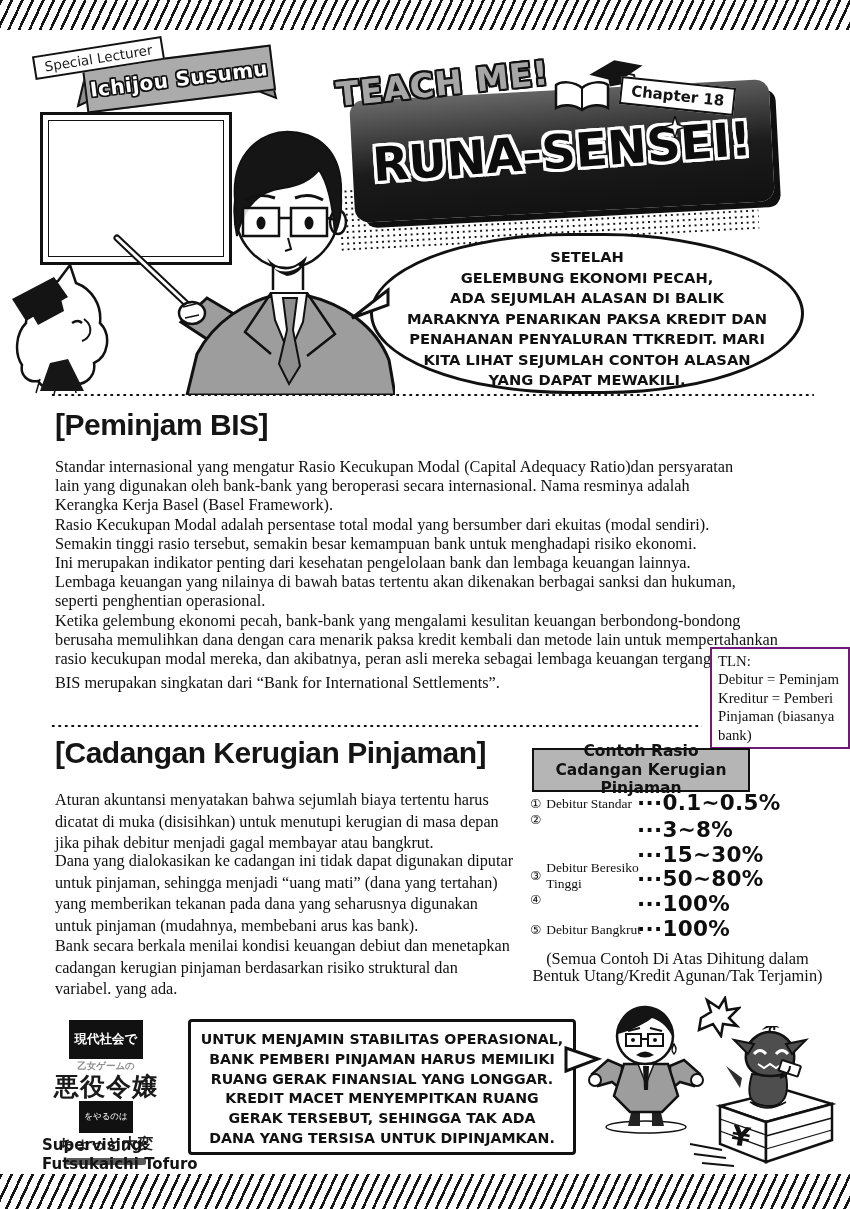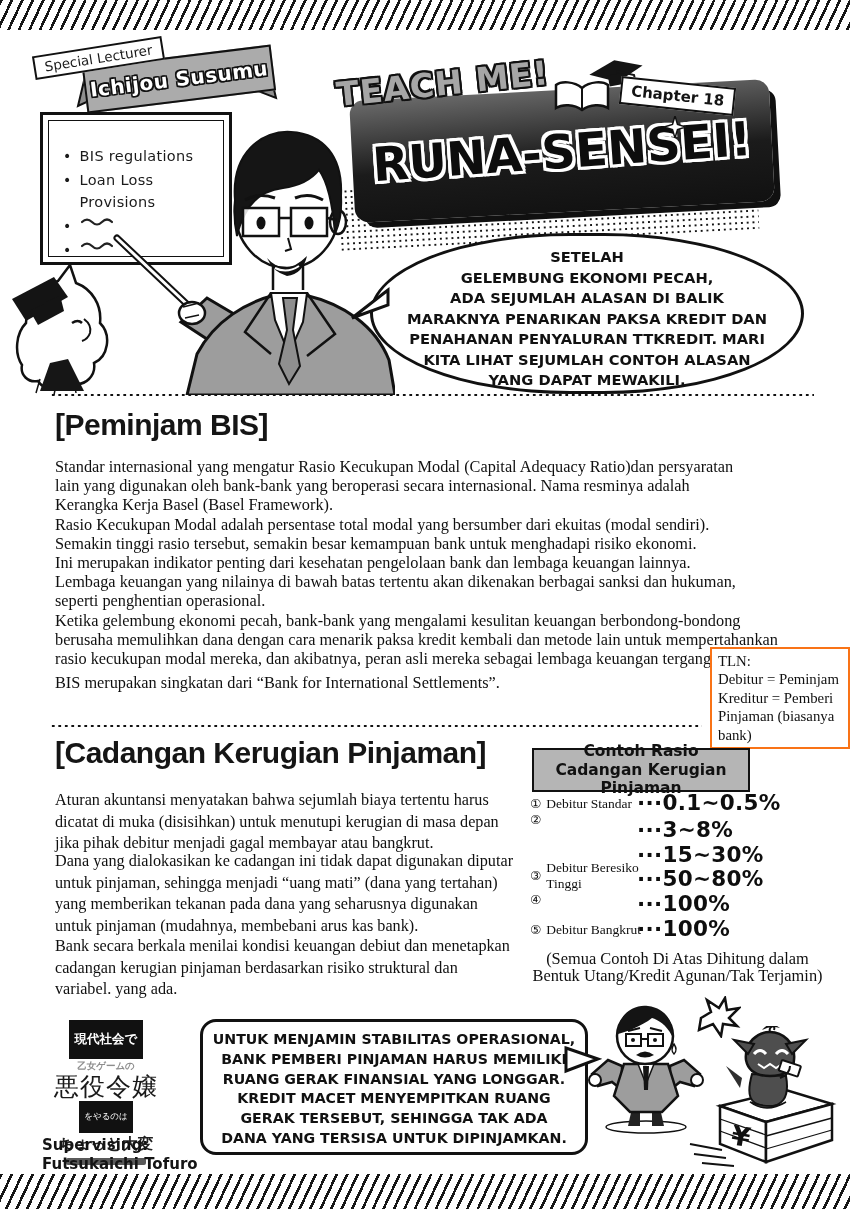--- a/index.html
+++ b/index.html
@@ -32,26 +32,26 @@
   .ribbon{background:#ababab;border:2.5px solid #111;display:flex;align-items:center;justify-content:center;}
   .ribbon-text{font-family:"DejaVu Sans",sans-serif;font-weight:700;font-size:20px;color:#fff;letter-spacing:0.5px;}
   .chapter-box{background:#fff;border:2.5px solid #111;padding:3px 9px;font-family:"DejaVu Sans",sans-serif;font-weight:700;font-size:15px;}
   .tbl-head{background:#b5b5b5;border:2.5px solid #111;display:flex;align-items:center;justify-content:center;
             font-family:"DejaVu Sans",sans-serif;font-weight:700;font-size:15.5px;line-height:18.5px;text-align:center;white-space:pre-line;color:#111;}
   .tbl-label{position:absolute;left:530px;display:flex;gap:5px;font-family:"Liberation Serif",serif;
              font-size:13.5px;line-height:15.5px;color:#101010;align-items:center;width:112px;}
   .tbl-label .num{font-family:"DejaVu Sans",sans-serif;font-size:12.5px;flex:0 0 auto;}
   .tbl-label .ltxt{white-space:pre-line;}
   .tbl-value{position:absolute;left:637px;font-family:"DejaVu Sans",sans-serif;font-weight:700;font-size:21.5px;letter-spacing:0.3px;color:#0e0e0e;}
-  .tln{border:2px solid #f97316;background:#fff;font-family:"Liberation Serif",serif;font-size:14.8px;line-height:18.4px;
+  .tln{border:2px solid #701a75;background:#fff;font-family:"Liberation Serif",serif;font-size:14.8px;line-height:18.4px;
        padding:3px 6px;white-space:pre-line;color:#101010;}
   .logo{width:128px;text-align:center;}
   .logo .l1{display:inline-block;background:#111;color:#fff;font-family:"DejaVu Sans",sans-serif;font-weight:700;font-size:12.5px;padding:11px 6px;}
   .logo .l2{color:#8d8d8d;font-family:"DejaVu Sans",sans-serif;font-weight:700;font-size:9.5px;margin-top:1px;}
-  .logo .l3{font-family:"DejaVu Sans",sans-serif;font-weight:400;font-size:25px;color:#1a1a1a;letter-spacing:1px;line-height:27px;}
+  .logo .l3{font-family:"DejaVu Sans",sans-serif;font-weight:700;font-size:25px;color:#1a1a1a;letter-spacing:1px;line-height:27px;}
   .logo .l4{display:inline-block;background:#111;color:#fff;font-family:"DejaVu Sans",sans-serif;font-size:8.5px;padding:10px 5px;margin-top:1px;}
   .logo .l5{font-family:"DejaVu Sans",sans-serif;font-weight:800;font-size:15.5px;color:#222;margin-top:1px;}
   .logo .bar{width:80px;height:7px;background:#5a5a5a;margin:3px auto 0;border-radius:2px;}
   .sup{font-family:"DejaVu Sans",sans-serif;font-weight:700;font-size:15px;line-height:19px;white-space:pre-line;color:#141414;}
 </style>
 </head>
 <body>
 
 <div class="abs hatch" style="top:0;height:30px;"></div>
 <div class="abs hatch" style="top:1174px;height:35px;"></div>
@@ -62,43 +62,20 @@
 </svg>
 <div class="abs ribbon" style="left:84px;top:56px;width:186px;height:42px;transform:rotate(-7deg);">
   <span class="ribbon-text outline-black">Ichijou Susumu</span>
 </div>
 <div class="abs tag-box" style="left:33px;top:46px;transform:rotate(-9deg);">
   <span>Special Lecturer</span>
 </div>
 
 <div class="abs wb" style="left:40px;top:112px;width:186px;height:147px;">
   <div class="wb-inner"></div>
-  <div class="wb-list">
-    <div class="wb-row">
-      <span class="bullet"></span>
-      <span class="wb-text">BIS regulations</span>
-    </div>
-    <div class="wb-row">
-      <span class="bullet"></span>
-      <span class="wb-text">Loan Loss
-Provisions</span>
-    </div>
-    <div class="wb-row">
-      <span class="bullet"></span>
-      <svg width="36" height="12">
-          <path d="M2 7 Q7 2 12 7 Q17 12 22 7 Q27 2 32 7" stroke="#222" stroke-width="2.2" fill="none" stroke-linecap="round"></path>
-        </svg>
-    </div>
-    <div class="wb-row">
-      <span class="bullet"></span>
-      <svg width="36" height="12">
-          <path d="M2 7 Q7 2 12 7 Q17 12 22 7 Q27 2 32 7" stroke="#222" stroke-width="2.2" fill="none" stroke-linecap="round"></path>
-        </svg>
-    </div>
-  </div>
 </div>
 
 <svg class="abs" style="left:95px;top:122px;z-index:2;" width="300" height="273" viewBox="0 0 300 273">
   <line x1="22" y1="116" x2="96" y2="186" stroke="#111" stroke-width="7" stroke-linecap="round"></line>
   <line x1="22" y1="116" x2="96" y2="186" stroke="#fff" stroke-width="3" stroke-linecap="round"></line>
   <path d="M86 200 L112 176 L176 214 L156 246 Z" fill="#9d9d9d" stroke="#111" stroke-width="3"></path>
   <ellipse cx="97" cy="191" rx="13" ry="11" fill="#fff" stroke="#111" stroke-width="2.5"></ellipse>
   <path d="M88 185 L104 181 M90 196 L104 193" stroke="#111" stroke-width="1.5" fill="none"></path>
   <path d="M178 140 L178 168 M208 140 L208 168" stroke="#111" stroke-width="2.5"></path>
   <path d="M92 273 L102 232 C120 198 152 180 180 173 L210 173 C248 182 280 203 294 238 L300 273 Z" fill="#9d9d9d" stroke="#111" stroke-width="3"></path>
@@ -242,21 +219,21 @@
   <div><span class="l4">をやるのは</span></div>
   <div class="l5">ちょっと大変</div>
   <div class="bar"></div>
 </div>
 <div class="abs sup" style="left:42px;top:1112px;margin-top:24px;">Supervising:
 Futsukaichi Tofuro</div>
 
 <svg class="abs" style="left:562px;top:1044px;z-index:5;" width="40" height="32">
   <path d="M4 4 L36 15 L4 27 Z" fill="#fff" stroke="#111" stroke-width="3"></path>
 </svg>
-<div class="abs bubble" style="left:200px;top:1019px;width:382px;height:130px;border-radius:16px;z-index:4;">
+<div class="abs bubble" style="left:188px;top:1019px;width:382px;height:130px;border-radius:4px;z-index:4;">
   <div class="comic" style="font-size:14.2px;line-height:19.8px;padding-top:8px;">UNTUK MENJAMIN STABILITAS OPERASIONAL,
 BANK PEMBERI PINJAMAN HARUS MEMILIKI
 RUANG GERAK FINANSIAL YANG LONGGAR.
 KREDIT MACET MENYEMPITKAN RUANG
 GERAK TERSEBUT, SEHINGGA TAK ADA
 DANA YANG TERSISA UNTUK DIPINJAMKAN.</div>
 </div>
 
 <svg class="abs" style="left:695px;top:996px;" width="46" height="42">
   <path d="M6 22 L16 16 L12 4 L24 12 L30 2 L32 14 L44 12 L34 22 L42 30 L28 28 L26 40 L18 28 L4 34 Z" fill="none" stroke="#111" stroke-width="2.5"></path>

